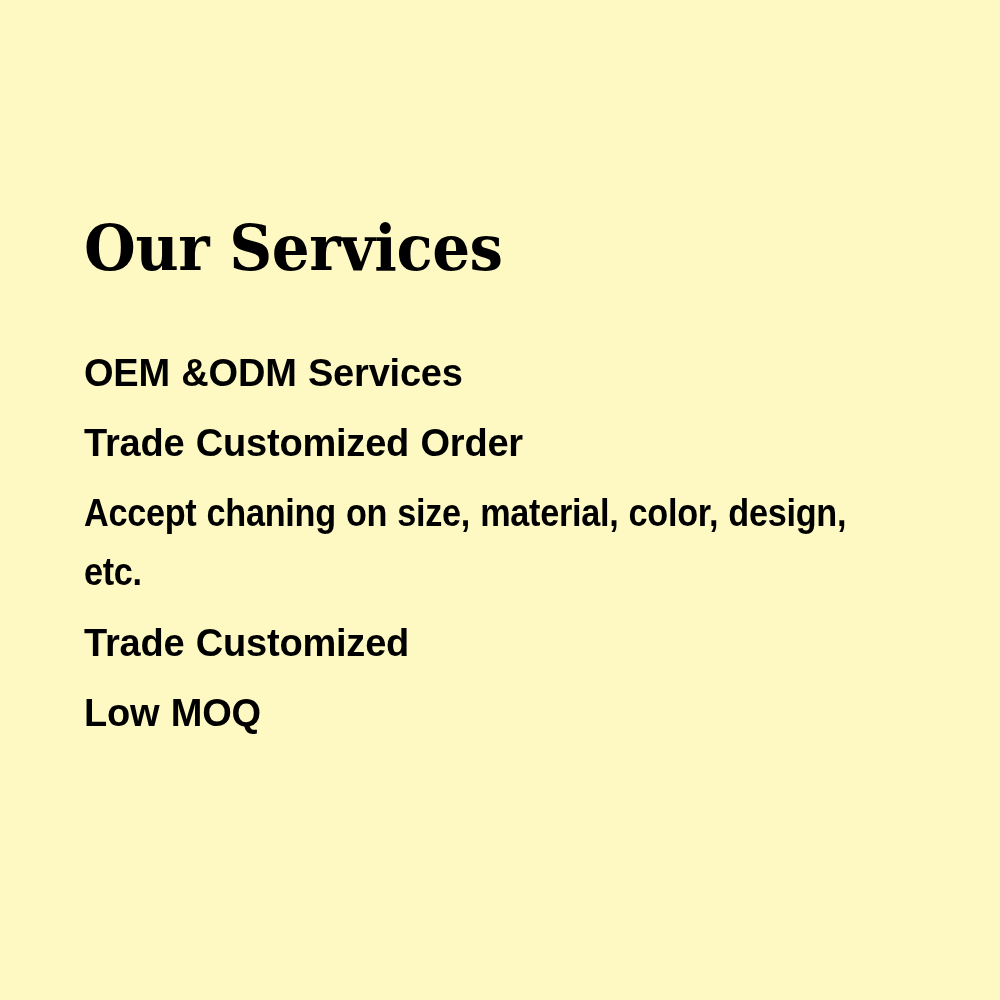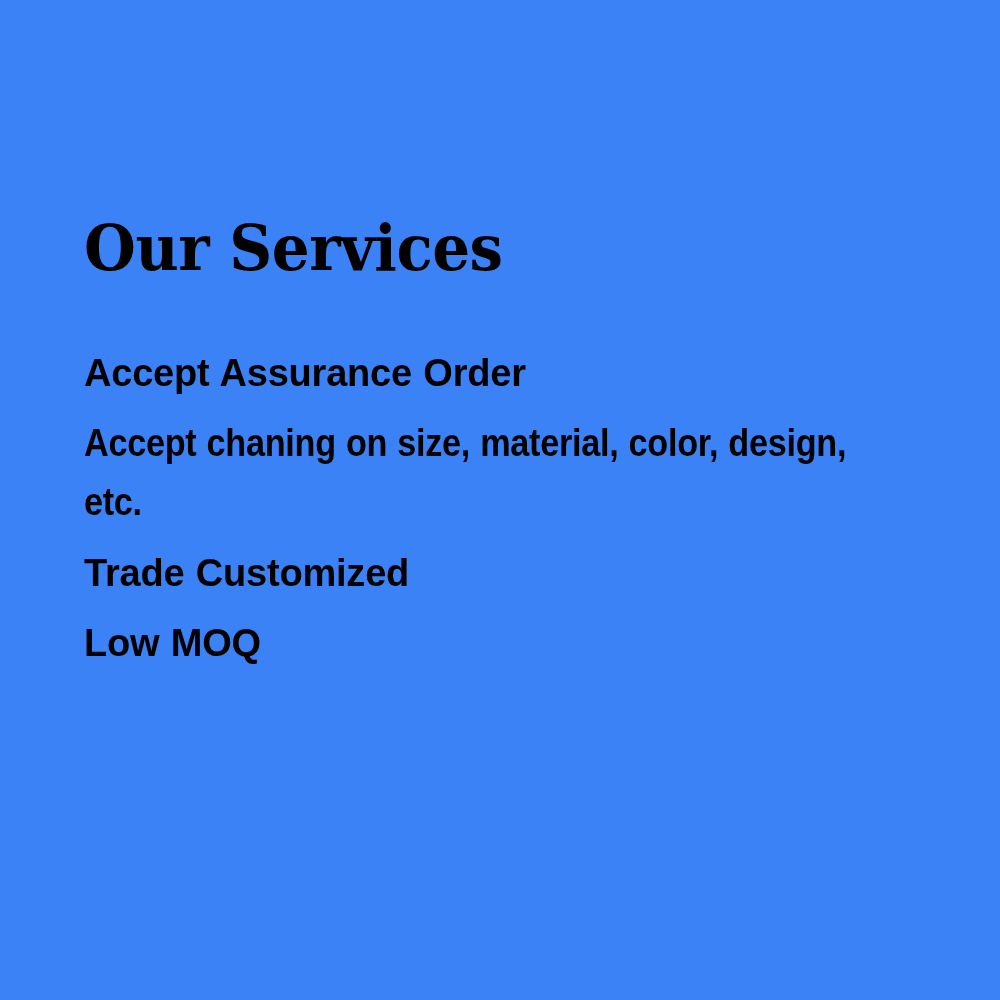--- a/index.html
+++ b/index.html
@@ -72,24 +72,25 @@
     width: 910px;
     transform: scaleX(0.9);
     transform-origin: left top;
     line-height: 59px;
     letter-spacing: -0.3px;
   }
 </style>
 </head>
 <body style="background: rgb(255, 255, 255);">
 
-<div id="services-panel" style="background: #3b82f6; color: rgb(0, 0, 0);">
+<div id="services-panel" style="background: #fef9c3; color: rgb(0, 0, 0);">
 
   <h1 id="page-title">Our Services</h1>
 
   <ul id="services-list">
-    <li class="service-item">Accept Assurance Order</li>
+    <li class="service-item">OEM &amp;ODM Services</li>
+    <li class="service-item">Trade Customized Order</li>
     <li class="service-item is-condensed">Accept chaning on size, material, color, design, etc.</li>
     <li class="service-item">Trade Customized</li>
     <li class="service-item">Low MOQ</li>
   </ul>
 
 </div>
 
 </body></html>

